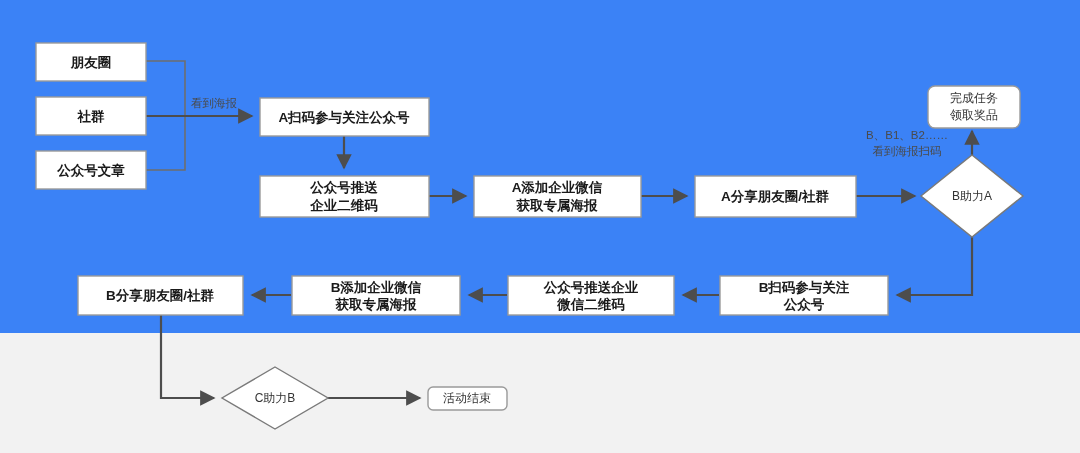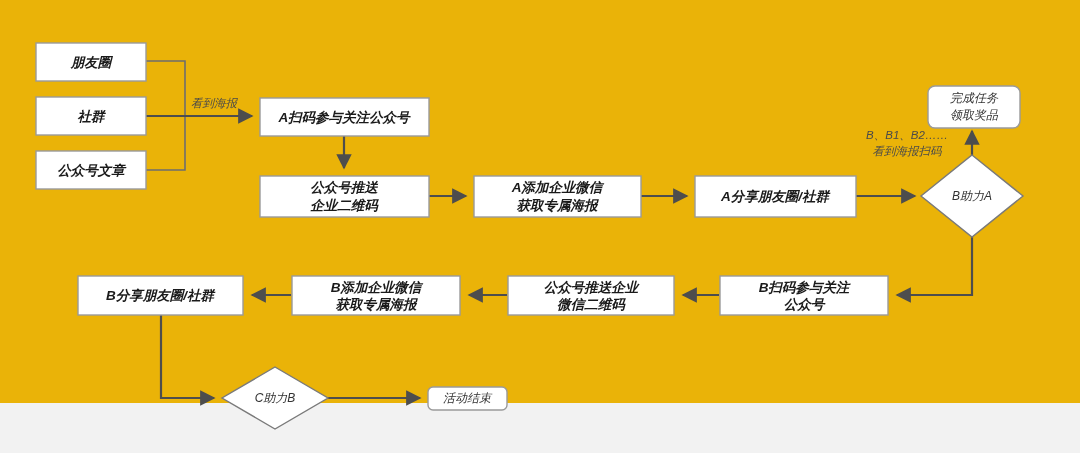--- a/index.html
+++ b/index.html
@@ -9,23 +9,22 @@
   }
   body {
     width: 1080px;
     height: 453px;
     overflow: hidden;
     font-family: "Liberation Sans", "DejaVu Sans", sans-serif;
   }
   #canvas {
     position: relative;
     width: 1080px;
-    height: 403px;
-    background: #eab308;
-    font-style: italic;
+    height: 333px;
+    background: #3b82f6;
   }
   svg.flow {
     position: absolute;
     inset: 0;
     width: 1080px;
     height: 453px;
   }
   .node-rect {
     fill: #ffffff;
     stroke: #9a9a9a;

